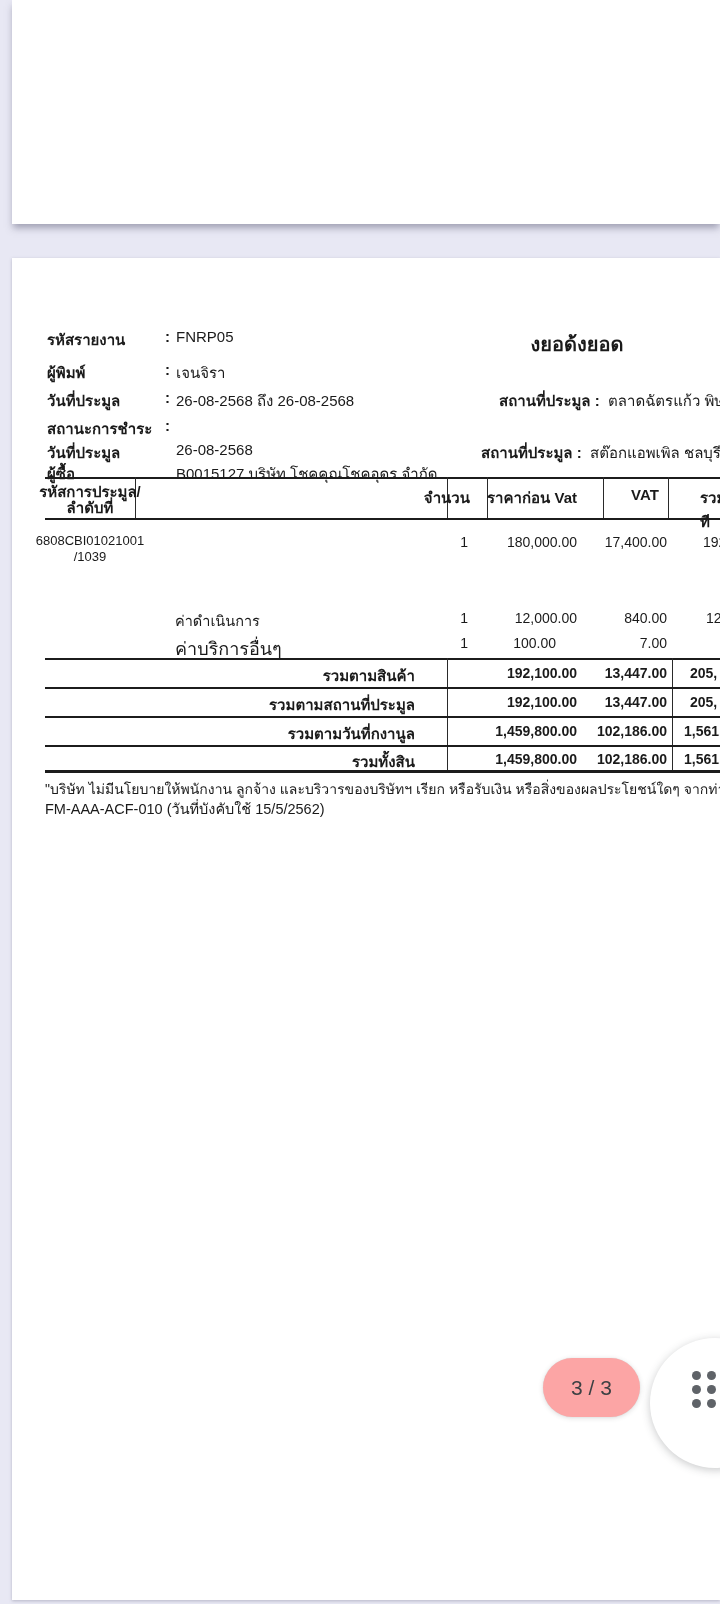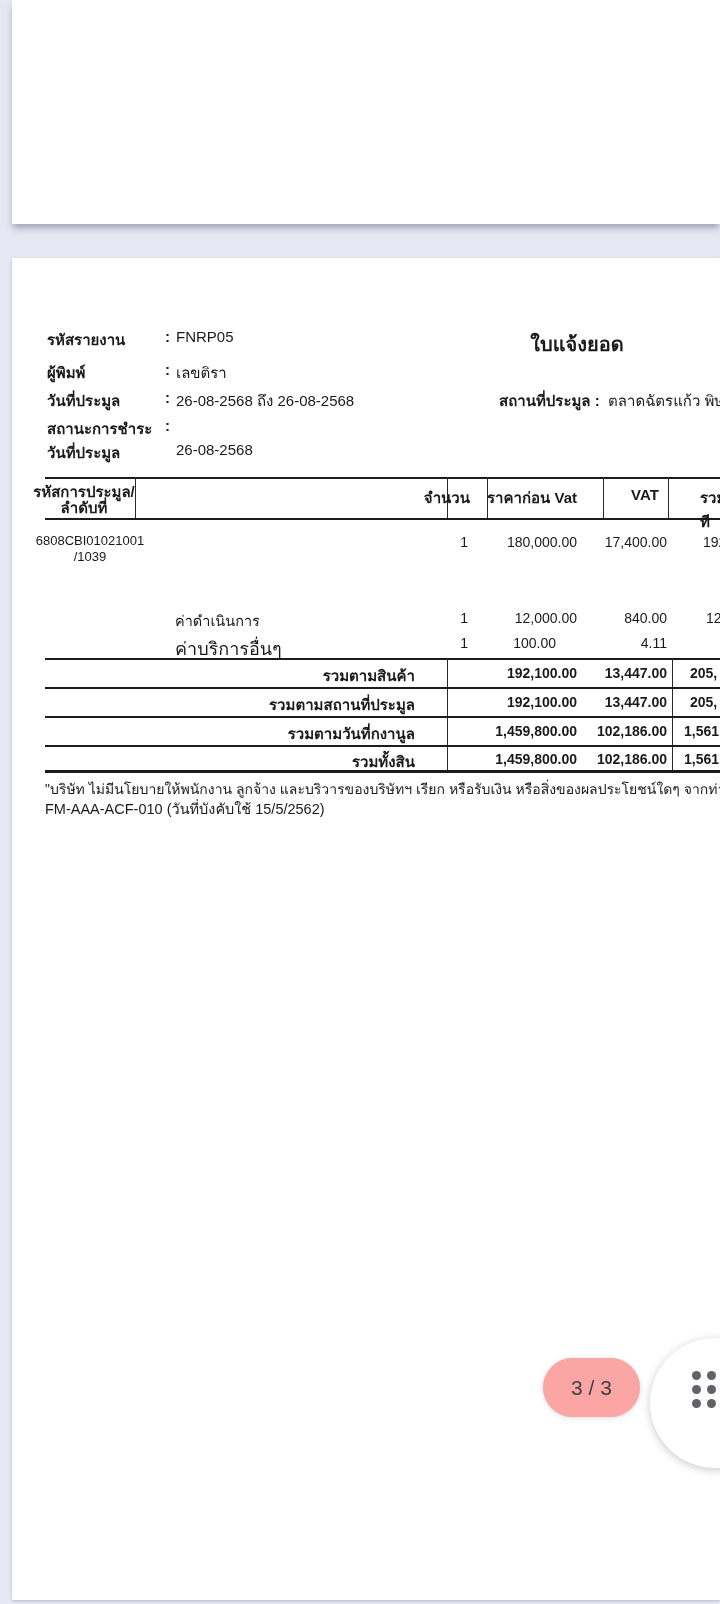--- a/index.html
+++ b/index.html
@@ -63,51 +63,59 @@
 <div class="page page-current">
 
   <div class="info-row" style="top:70px">
     <span class="l">รหัสรายงาน</span>
     <span class="c">:</span>
     <span class="v">FNRP05</span>
   </div>
   <div class="info-row" style="top:103px">
     <span class="l">ผู้พิมพ์</span>
     <span class="c">:</span>
-    <span class="v">เลขติรา</span>
+    <span class="v">เจนจิรา</span>
   </div>
   <div class="info-row" style="top:131px">
     <span class="l">วันที่ประมูล</span>
     <span class="c">:</span>
     <span class="v">26-08-2568 ถึง 26-08-2568</span>
   </div>
   <div class="info-row" style="top:159px">
     <span class="l">สถานะการชำระ</span>
     <span class="c">:</span>
     <span class="v"></span>
   </div>
   <div class="info-row" style="top:183px">
     <span class="l">วันที่ประมูล</span>
     <span class="v">26-08-2568</span>
   </div>
+  <div class="info-row" style="top:204px">
+    <span class="l">ผู้ซื้อ</span>
+    <span class="v">B0015127 บริษัท โชคคุณโชคอุดร  จำกัด</span>
+  </div>
 
-  <div class="doc-title">ใบแจ้งยอด</div>
+  <div class="doc-title">งยอด้งยอด</div>
   <div class="right-row" style="left:487px; top:131px;">
     <span class="l">สถานที่ประมูล :</span>
     <span class="v">&nbsp;</span><span class="v">ตลาดฉัตรแก้ว พิษณุโ</span>
+  </div>
+  <div class="right-row" style="left:469px; top:183px;">
+    <span class="l">สถานที่ประมูล :</span>
+    <span class="v">&nbsp;</span><span class="v">สต๊อกแอพเพิล ชลบุรี</span>
   </div>
 
   <div class="hline" style="top:219px; height:2px;"></div>
   <div class="vtick" style="left:123px; top:219px; height:42px;"></div>
   <div class="vtick" style="left:435px; top:219px; height:42px;"></div>
   <div class="vtick" style="left:475px; top:219px; height:42px;"></div>
   <div class="vtick" style="left:591px; top:219px; height:42px;"></div>
   <div class="vtick" style="left:656px; top:219px; height:42px;"></div>
 
-  <div class="th pre" style="left:17px; top:226px; width:110px; text-align:center; line-height:16px;">รหัสการประมูล/
+  <div class="th pre" style="left:23px; top:226px; width:110px; text-align:center; line-height:16px;">รหัสการประมูล/
 ลำดับที่</div>
 
   <div class="th" style="left:380px; top:228px; width:78px; text-align:right;">จำนวน</div>
   <div class="th" style="left:465px; top:228px; width:100px; text-align:right;">ราคาก่อน Vat</div>
   <div class="th" style="left:593px; top:228px; width:80px; text-align:center;">VAT</div>
   <div class="th" style="left:688px; top:228px;">รวมที</div>
   <div class="hline" style="top:260px; height:2px;"></div>
 
   <div class="cell" style="left:23px; top:275px; width:110px; text-align:center; font-size:13px; line-height:16px;"><span class="pre">6808CBI01021001</span><br>
        <span>/1039</span></div>
@@ -118,21 +126,21 @@
 
   <div class="cell" style="left:163px; top:351px; font-size:14.5px;">ค่าดำเนินการ</div>
   <div class="cell num" style="left:396px; top:352px; width:60px;">1</div>
   <div class="cell num" style="left:455px; top:352px; width:110px;">12,000.00</div>
   <div class="cell num" style="left:545px; top:352px; width:110px;">840.00</div>
   <div class="cell" style="left:694px; top:352px;">12</div>
 
   <div class="cell" style="left:163px; top:376px; font-size:18px;">ค่าบริการอื่นๆ</div>
   <div class="cell num" style="left:396px; top:377px; width:60px;">1</div>
   <div class="cell num" style="left:434px; top:377px; width:110px;">100.00</div>
-  <div class="cell num" style="left:545px; top:377px; width:110px;">4.11</div>
+  <div class="cell num" style="left:545px; top:377px; width:110px;">7.00</div>
 
   <div class="hline" style="top:400px; height:2px;"></div>
   <div class="vtick" style="left:435px; top:400px; height:114px;"></div>
   <div class="vtick" style="left:660px; top:400px; height:114px;"></div>
 
   <div>
     <div class="sum-label" style="top:406px;">รวมตามสินค้า</div>
     <div class="sum-num num" style="left:455px; top:407px; width:110px; text-align:right;">192,100.00</div>
     <div class="sum-num num" style="left:545px; top:407px; width:110px; text-align:right;">13,447.00</div>
     <div class="sum-num" style="left:678px; top:407px;">205,</div>

